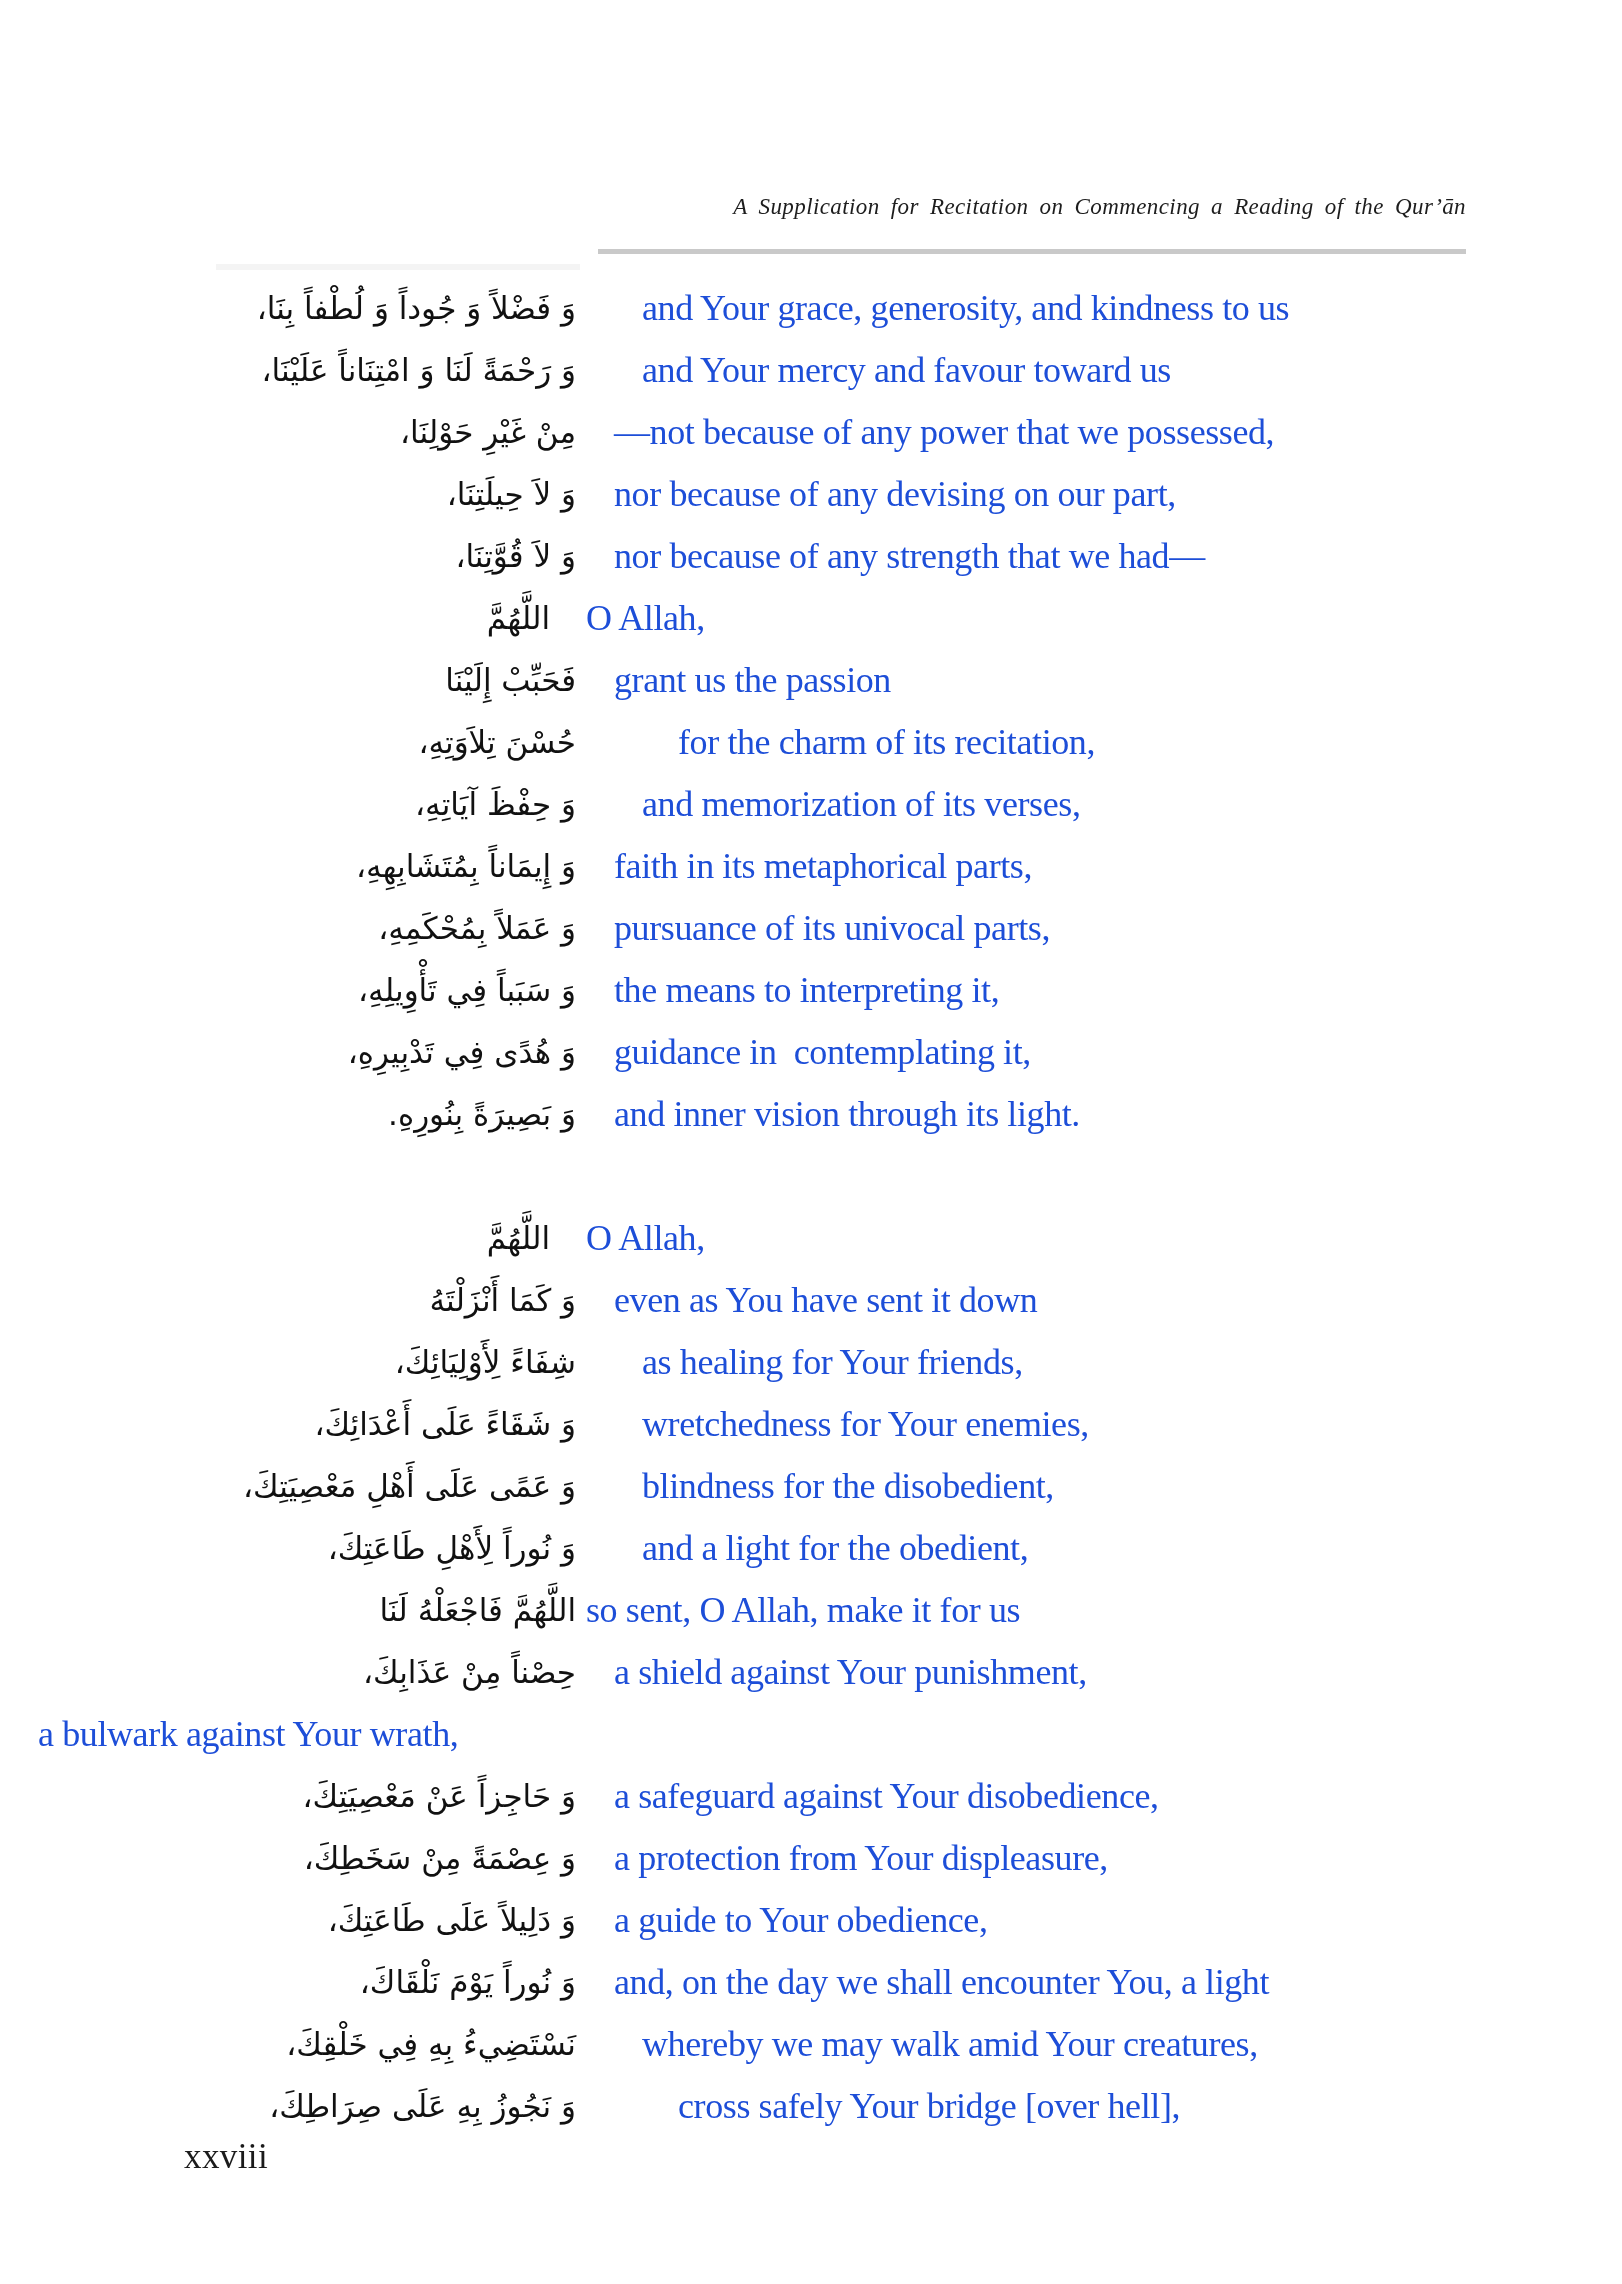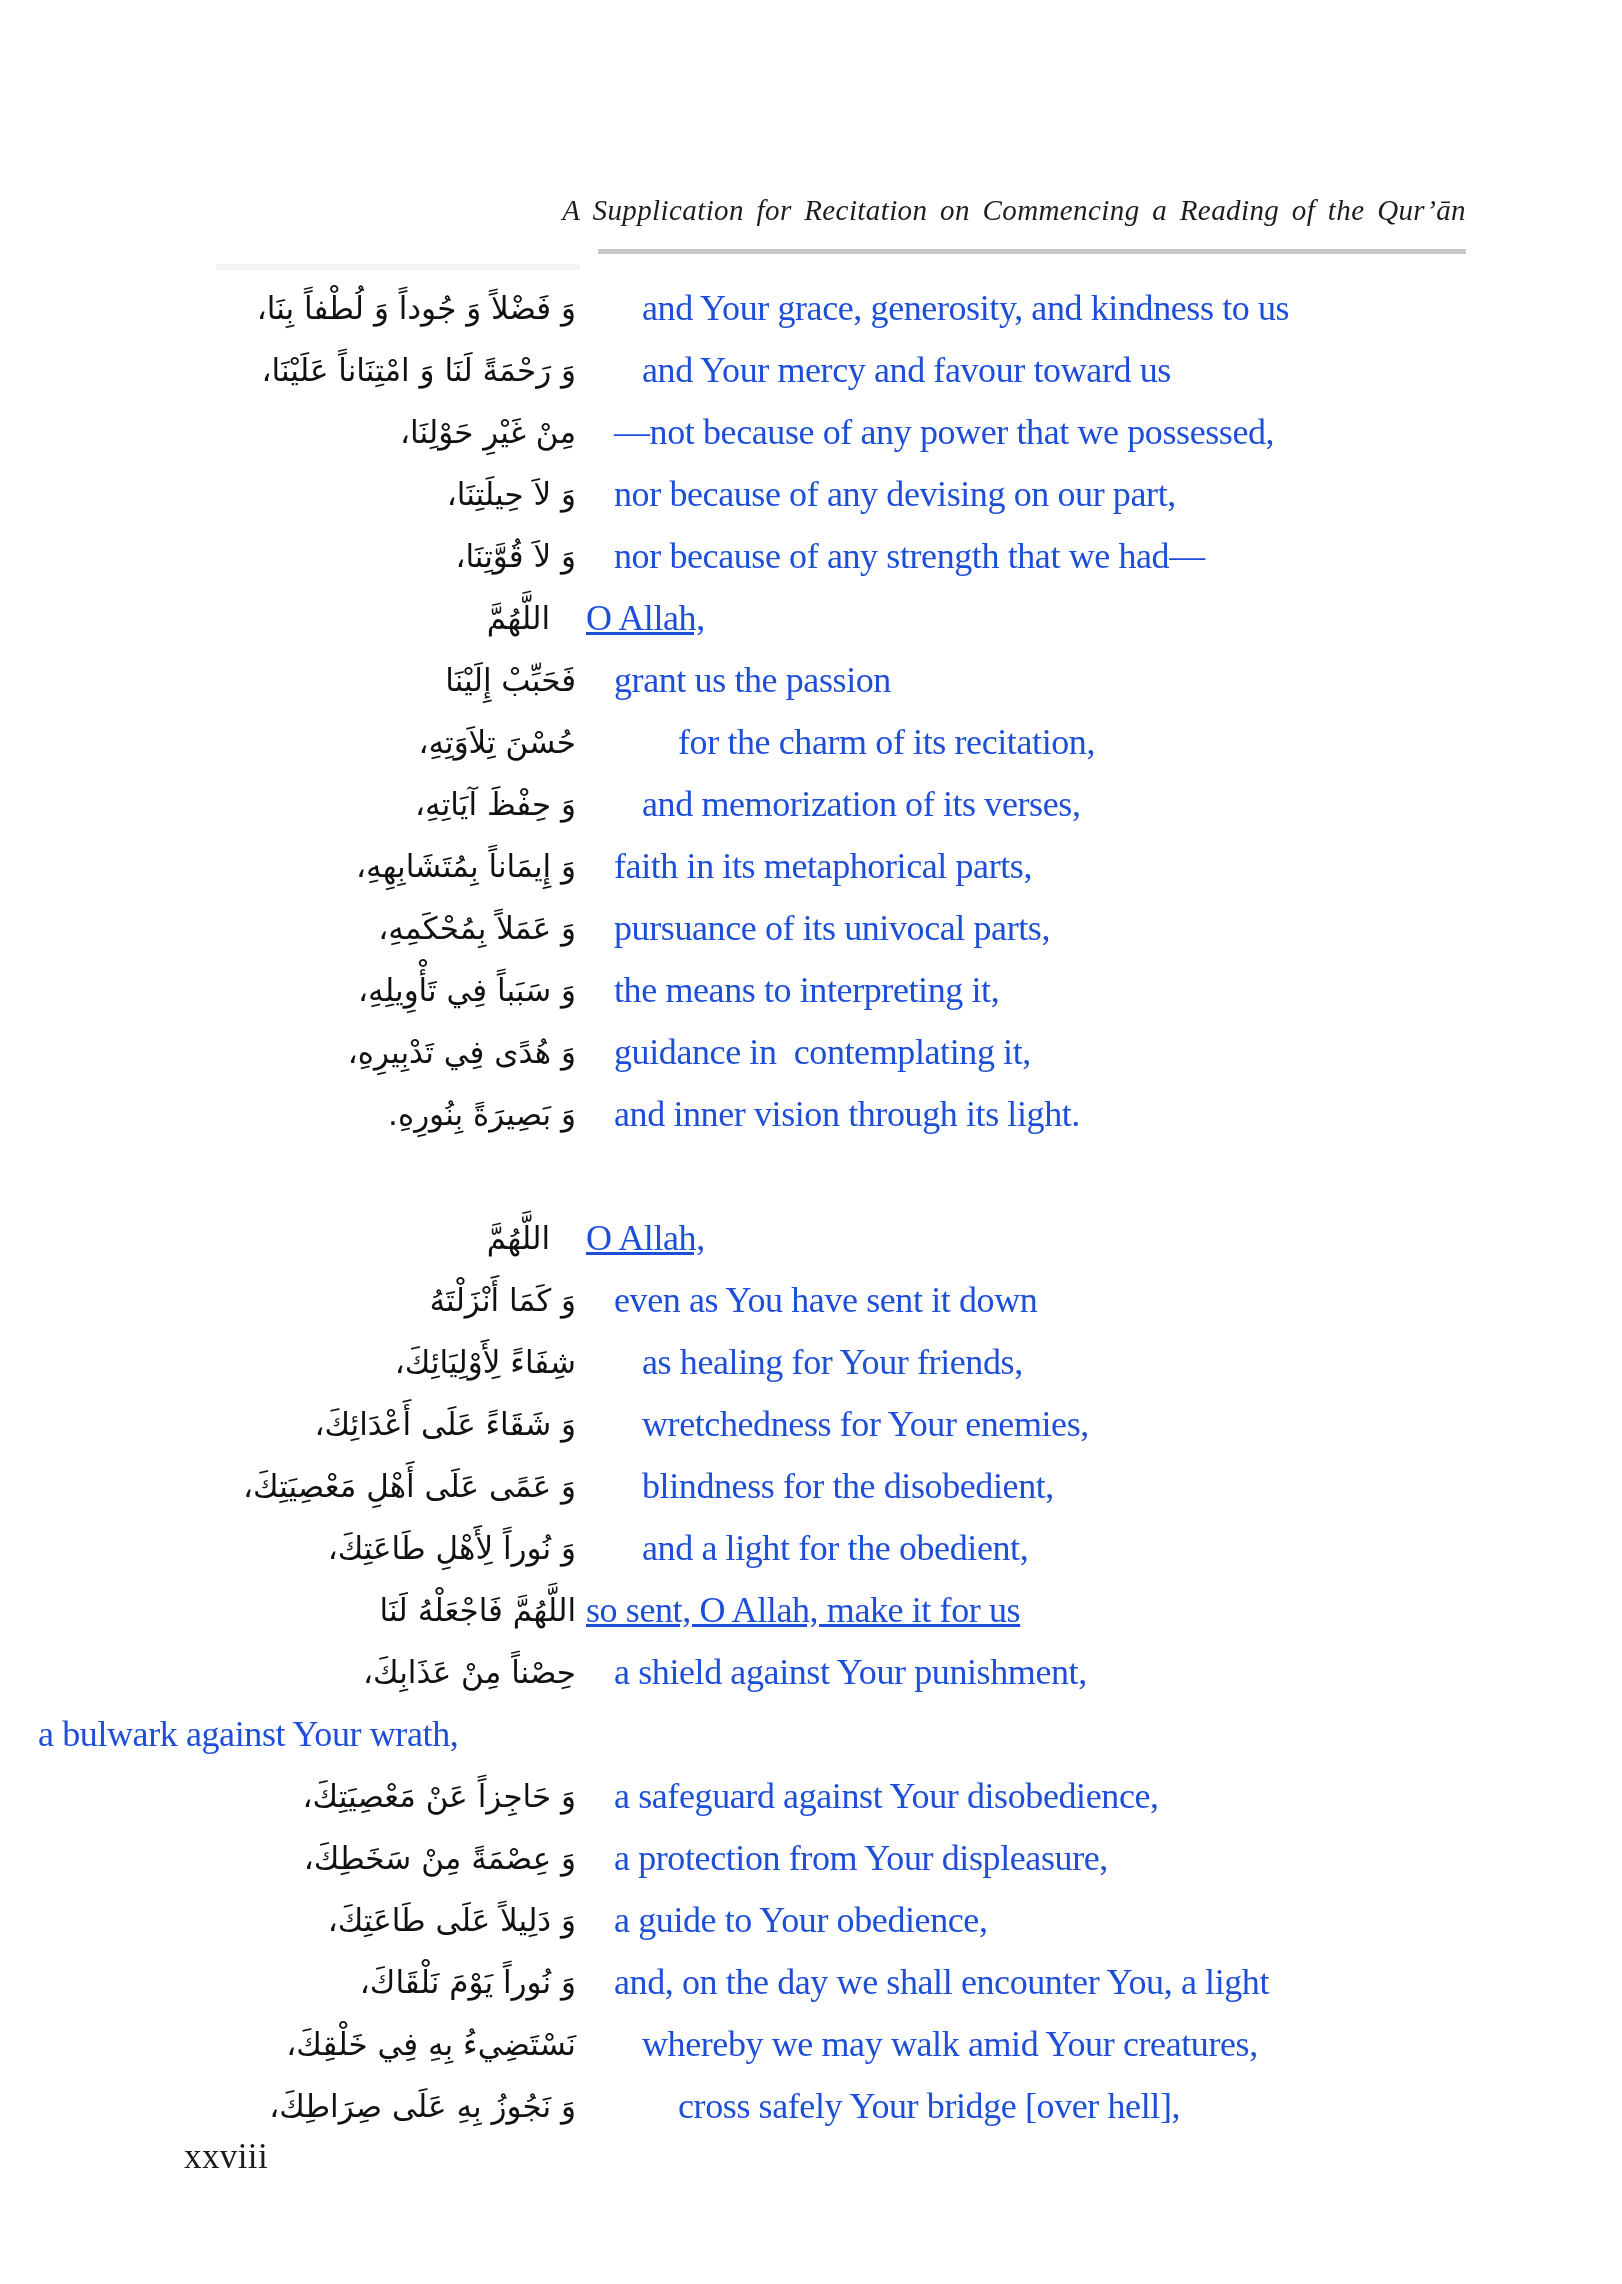--- a/index.html
+++ b/index.html
@@ -15,21 +15,21 @@
   }
 
   
   .running-header {
     position: absolute;
     top: 194px;
     left: 0;
     width: 1466px;
     text-align: right;
     font-style: italic;
-    font-size: 29px;
+    font-size: 23px;
     letter-spacing: 0.4px;
     word-spacing: 5px;
     color: #1d1d1d;
     white-space: nowrap;
   }
 
   
   .header-rule {
     position: absolute;
     left: 598px;
@@ -78,21 +78,21 @@
   .ar.ar-inset { padding-left: 0; transform: translateX(-26px); }
 
   .en {
     margin-left: 10px;
     font-size: 36px;
     line-height: 1;
     letter-spacing: -0.4px;
     white-space: pre;
     color: #1d4ed8;
   }
-  .indent-0 { padding-left: 0; text-decoration: underline; }
+  .indent-0 { padding-left: 0; }
   .indent-1 { padding-left: 28px; }
   .indent-2 { padding-left: 56px; }
   .indent-3 { padding-left: 92px; }
 
   .page-number {
     position: absolute;
     left: 184px;
     top: 2137px;
     font-size: 35px;
     letter-spacing: 0.4px;

